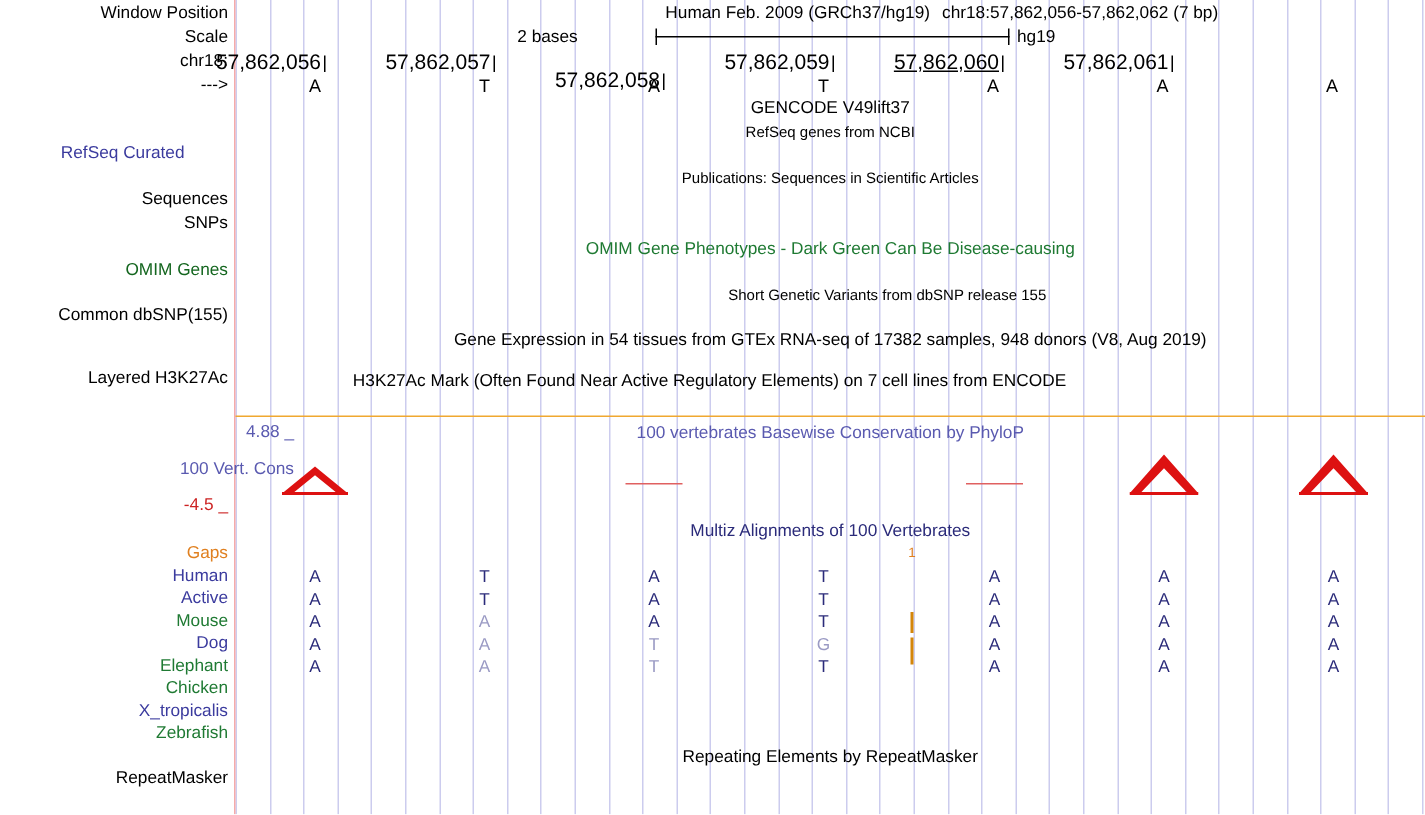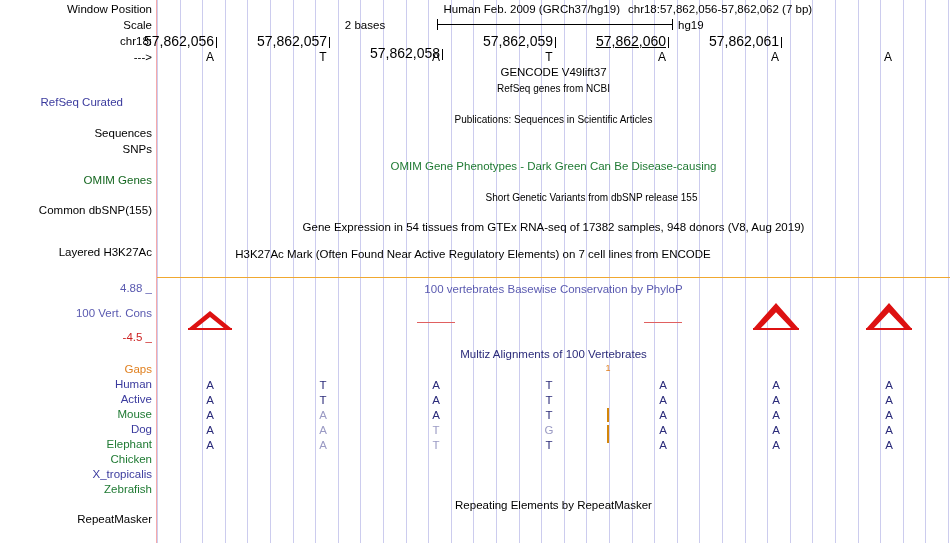--- a/index.html
+++ b/index.html
@@ -39,21 +39,21 @@
     white-space: nowrap;
     font-size: 11.5px;
     line-height: 13px;
     color: #000000;
   }
   .lbl.blue  { color: #3b3b9e; }
   .lbl.green { color: #1f7a33; }
   .lbl.dgreen{ color: #14661f; }
   .lbl.orange{ color: #e08020; }
   .lbl.red   { color: #cc2222; }
-  .lbl.purple{ color: #5a5ab0; }
+  .lbl.purple{ color: #5a5ab0; margin-left: 44px; }
 
   .ctr {
     position: absolute;
     text-align: center;
     white-space: nowrap;
     font-size: 11.5px;
     line-height: 13px;
     color: #000000;
   }
   .ctr.small  { font-size: 10px; }

